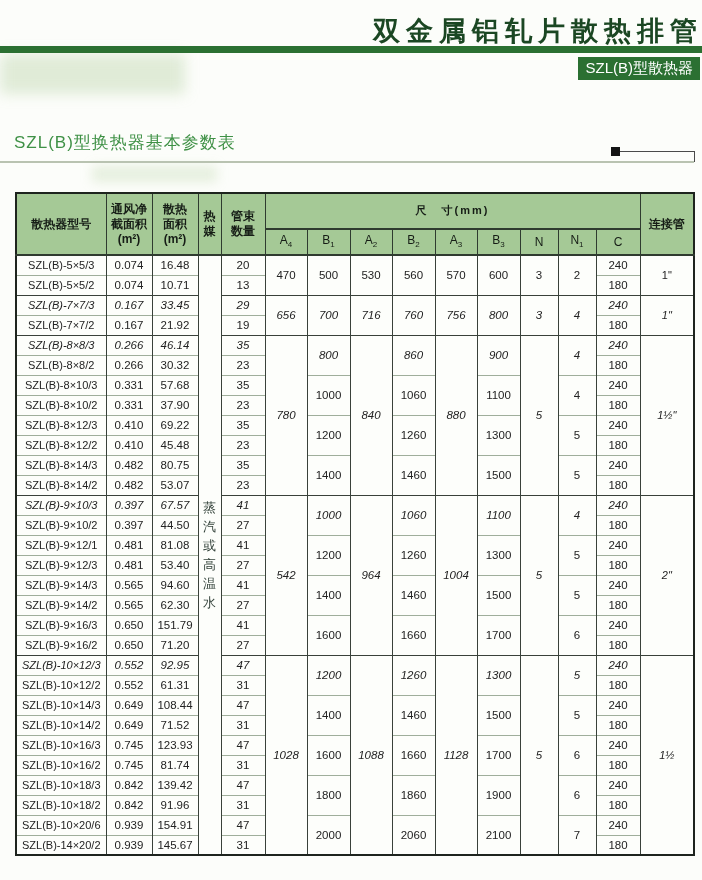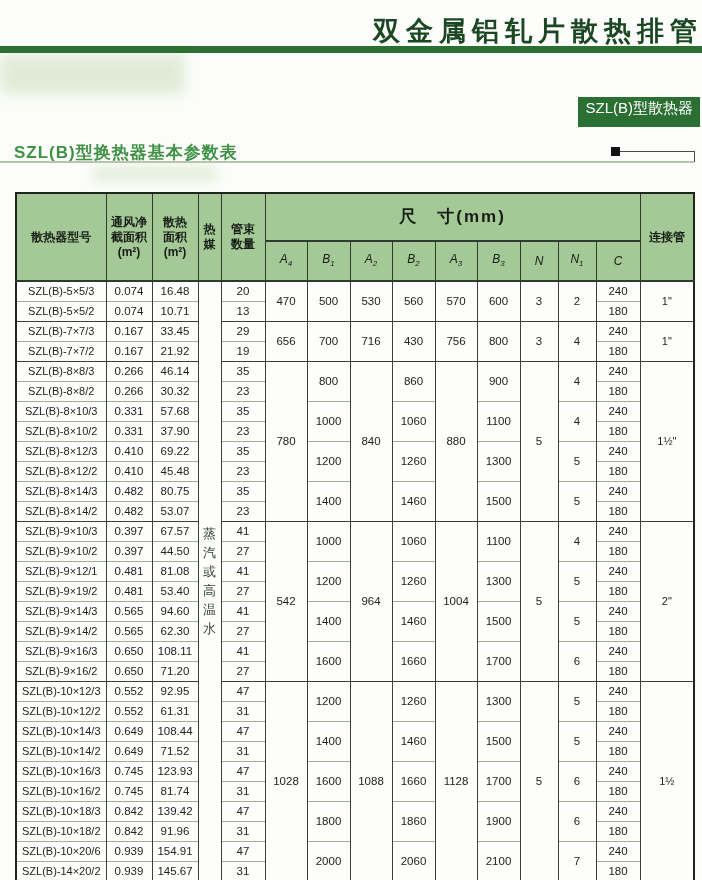--- a/index.html
+++ b/index.html
@@ -16,53 +16,53 @@
   .page-title {
     position:absolute; top:13px; right:-1px; margin:0;
     font-family:Liberation Mono, monospace;
     font-size:27px; font-weight:bold; letter-spacing:6px;
     color:#1b4723; white-space:nowrap;
   }
   .brand-bar { position:absolute; top:46px; left:0; width:702px; height:7px; background:#2b7032; }
   .badge {
     position:absolute; top:57px; right:2px;
     background:#2b7032; color:#ffffff; font-size:15px;
-    padding:2px 7px 10px; line-height:18px;margin-top:40px;
+    padding:2px 7px 3px; line-height:18px;
   }
 
   .section-title {
-    position:absolute; top:141px; left:14px; margin:0;
-    font-size:17px; font-weight:bold; color:#3f9146; letter-spacing:1px;
+    position:absolute; top:131px; left:14px; margin:0;
+    font-size:17px; font-weight:normal; color:#3f9146; letter-spacing:1px;
   }
   .section-rule { position:absolute; top:161px; left:0; width:694px; height:0; border-top:2px solid #b9c3b1; }
   .rule-deco { position:absolute; left:619px; top:151px; width:76px; height:11px;
     border-top:1px solid #4a4a4a; border-right:1px solid #4a4a4a; }
   .rule-deco .sq { position:absolute; left:-8px; top:-5px; width:9px; height:9px; background:#141414; }
 
   table.params {
     position:absolute; top:192px; left:15px; width:678px;
     border-collapse:collapse; table-layout:fixed;
     border:2px solid #1e241e;
   }
   .params th {
     background:#a5c996; color:#161d16; font-weight:bold; font-size:12px;
     border:1px solid #2f3b2f; border-bottom:2px solid #2f3b2f;
     padding:1px 0; line-height:1.25; text-align:center; vertical-align:middle;
   }
-  .params th.dims-title { height:48px; font-size:17px; letter-spacing:2px; }
-  .params th.dim-th { height:40px; font-weight:normal; font-size:12px;font-style:italic; }
+  .params th.dims-title { height:36px; font-size:11px; letter-spacing:2px; }
+  .params th.dim-th { height:26px; font-weight:normal; font-size:12px; }
   .params th sub { font-size:8px; }
   .params td {
     font-size:11.5px; color:#222; text-align:center; vertical-align:middle;
     height:20px; padding:0 1px;
     border-left:1px solid #39413a; border-top:1px solid #9fae9b;
     background:#fdfefb;
   }
   .params td.model { font-size:11px; letter-spacing:0; white-space:nowrap; }
-  .params tr.group-start td { border-top:1px solid #39413a; }
+  .params tr.group-start td { border-top:1px solid #39413a;font-style:italic; }
   .params td.media { background:#fdfefb; }
   .params td.media .vchar { font-size:13px; line-height:1; margin:6px auto; color:#33423a; }
   .params td.conn { font-size:11px; }
 </style>
 </head>
 <body>
 
 <div class="smudge s1"></div>
 <div class="smudge s2"></div>
 
@@ -149,21 +149,21 @@
         <td class="num">180</td>
       </tr>
       <tr class="group-start">
         <td class="model">SZL(B)-7×7/3</td>
         <td class="num">0.167</td>
         <td class="num">33.45</td>
         <td class="num">29</td>
         <td class="num" rowspan="2">656</td>
         <td class="num" rowspan="2">700</td>
         <td class="num" rowspan="2">716</td>
-        <td class="num" rowspan="2">430</td>
+        <td class="num" rowspan="2">760</td>
         <td class="num" rowspan="2">756</td>
         <td class="num" rowspan="2">800</td>
         <td class="num" rowspan="2">3</td>
         <td class="num" rowspan="2">4</td>
         <td class="num">240</td>
         <td class="conn" rowspan="2">1"</td>
       </tr>
       <tr>
         <td class="model">SZL(B)-7×7/2</td>
         <td class="num">0.167</td>
@@ -276,21 +276,21 @@
         <td class="num">0.481</td>
         <td class="num">81.08</td>
         <td class="num">41</td>
         <td class="num" rowspan="2">1200</td>
         <td class="num" rowspan="2">1260</td>
         <td class="num" rowspan="2">1300</td>
         <td class="num" rowspan="2">5</td>
         <td class="num">240</td>
       </tr>
       <tr>
-        <td class="model">SZL(B)-9×19/2</td>
+        <td class="model">SZL(B)-9×12/3</td>
         <td class="num">0.481</td>
         <td class="num">53.40</td>
         <td class="num">27</td>
         <td class="num">180</td>
       </tr>
       <tr>
         <td class="model">SZL(B)-9×14/3</td>
         <td class="num">0.565</td>
         <td class="num">94.60</td>
         <td class="num">41</td>
@@ -303,21 +303,21 @@
       <tr>
         <td class="model">SZL(B)-9×14/2</td>
         <td class="num">0.565</td>
         <td class="num">62.30</td>
         <td class="num">27</td>
         <td class="num">180</td>
       </tr>
       <tr>
         <td class="model">SZL(B)-9×16/3</td>
         <td class="num">0.650</td>
-        <td class="num">108.11</td>
+        <td class="num">151.79</td>
         <td class="num">41</td>
         <td class="num" rowspan="2">1600</td>
         <td class="num" rowspan="2">1660</td>
         <td class="num" rowspan="2">1700</td>
         <td class="num" rowspan="2">6</td>
         <td class="num">240</td>
       </tr>
       <tr>
         <td class="model">SZL(B)-9×16/2</td>
         <td class="num">0.650</td>

